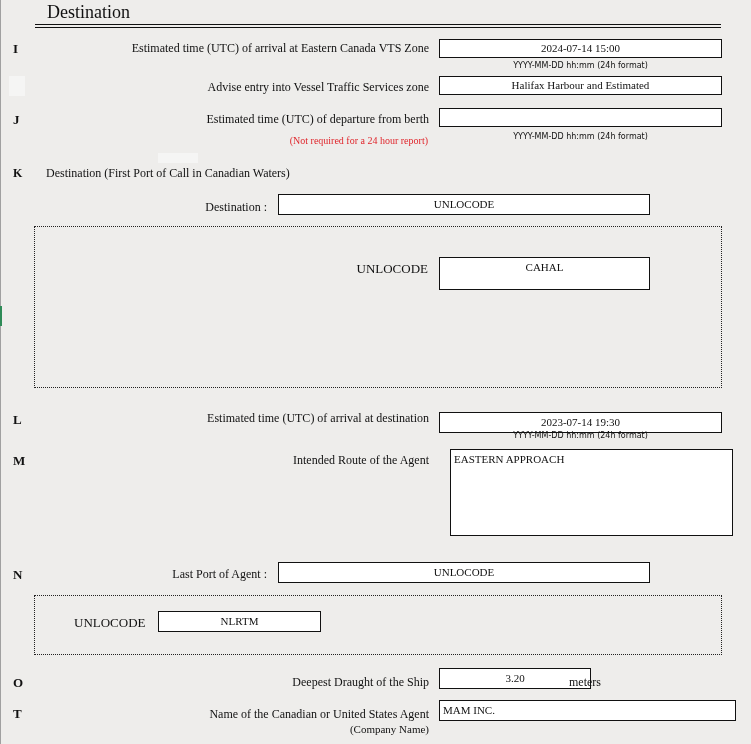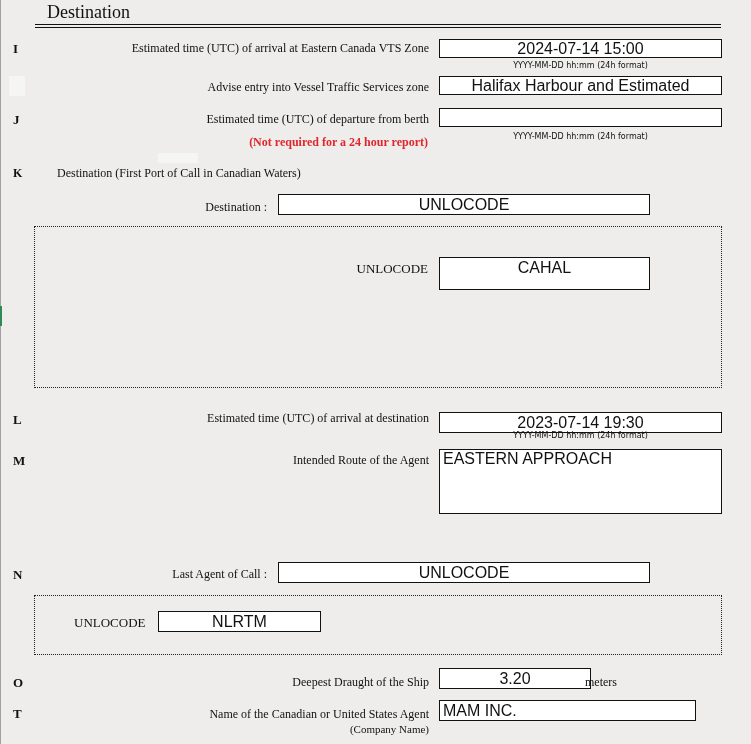--- a/index.html
+++ b/index.html
@@ -12,29 +12,29 @@
   .left-edge { position:absolute; left:0; top:0; width:1px; height:744px; background:#a0a0a0; }
   .left-green { position:absolute; left:0; top:306px; width:2px; height:20px; background:#2e8b57; }
   .abs { position:absolute; }
   .title { left:47px; top:2px; font-size:18px; }
   .rule1 { left:35px; top:24px; width:686px; height:1px; background:#111; }
   .rule2 { left:35px; top:27px; width:686px; height:1px; background:#111; }
   .letter { left:13px; font-size:13px; font-weight:bold; }
   .lbl { font-size:12px; text-align:right; white-space:nowrap; }
   .field {
     position:absolute; background:#fff; border:1px solid #111; box-sizing:border-box;
-    font-family:Liberation Sans, sans-serif; font-size:16px;
+    font-family:Liberation Serif, serif; font-size:11px;
     text-align:center; line-height:17px; height:19px;
   }
   .field.left { text-align:left; padding-left:3px; }
   .hint {
     font-family:"DejaVu Sans","Liberation Sans",sans-serif; font-size:8px;
     text-align:center; width:283px; left:439px;
   }
-  .red { color:#e0262c; font-size:12px;font-weight:bold; }
+  .red { color:#e0262c; font-size:10px; }
   .dotbox { position:absolute; border:1px dotted #222; box-sizing:border-box; }
   .ghost { position:absolute; background:#f5f5f4; }
 </style>
 </head>
 <body>
 
 <div class="left-edge"></div>
 <div class="left-green"></div>
 
 <div class="abs title">Destination</div>
@@ -51,46 +51,46 @@
 <div class="field" style="left:439px;top:76px;width:283px">Halifax Harbour and Estimated</div>
 
 <div class="abs letter" style="top:112px">J</div>
 <div class="abs lbl" style="right:322px;top:112px">Estimated time (UTC) of departure from berth</div>
 <div class="field" style="left:439px;top:108px;width:283px"></div>
 <div class="abs lbl red" style="right:323px;top:135px">(Not required for a 24 hour report)</div>
 <div class="abs hint" style="top:132px">YYYY-MM-DD hh:mm (24h format)</div>
 <div class="ghost" style="left:158px;top:153px;width:40px;height:10px"></div>
 
 <div class="abs letter" style="top:166px;font-size:12px">K</div>
-<div class="abs lbl" style="left:57px;top:166px;text-align:right">Destination (First Port of Call in Canadian Waters)</div>
+<div class="abs lbl" style="left:46px;top:166px;text-align:right">Destination (First Port of Call in Canadian Waters)</div>
 <div class="abs lbl" style="right:484px;top:200px">Destination :</div>
 <div class="field" style="left:278px;top:194px;width:372px;height:21px;line-height:19px">UNLOCODE</div>
 
 <div class="dotbox" style="left:34px;top:226px;width:688px;height:162px"></div>
 <div class="abs lbl" style="right:323px;top:261px;font-size:13px">UNLOCODE</div>
 <div class="field" style="left:439px;top:257px;width:211px;height:33px;line-height:19px">CAHAL</div>
 
 <div class="abs letter" style="top:412px">L</div>
 <div class="abs lbl" style="right:322px;top:411px">Estimated time (UTC) of arrival at destination</div>
 <div class="field" style="left:439px;top:412px;width:283px;height:21px;line-height:19px">2023-07-14 19:30</div>
 <div class="abs hint" style="top:431px">YYYY-MM-DD hh:mm (24h format)</div>
 
 <div class="abs letter" style="top:453px">M</div>
 <div class="abs lbl" style="right:322px;top:453px">Intended Route of the Agent</div>
-<div class="field left" style="left:439px;top:449px;width:283px;height:65px;line-height:18px">EASTERN APPROACH</div>
+<div class="field left" style="left:450px;top:449px;width:283px;height:87px;line-height:18px">EASTERN APPROACH</div>
 
 <div class="abs letter" style="top:567px">N</div>
-<div class="abs lbl" style="right:484px;top:567px">Last Agent of Call :</div>
+<div class="abs lbl" style="right:484px;top:567px">Last Port of Agent :</div>
 <div class="field" style="left:278px;top:562px;width:372px;height:21px;line-height:19px">UNLOCODE</div>
 
 <div class="dotbox" style="left:34px;top:595px;width:688px;height:60px"></div>
 <div class="abs lbl" style="left:74px;top:615px;font-size:13px;text-align:left">UNLOCODE</div>
 <div class="field" style="left:158px;top:611px;width:163px;height:21px;line-height:19px">NLRTM</div>
 
 <div class="abs letter" style="top:675px">O</div>
 <div class="abs lbl" style="right:322px;top:675px">Deepest Draught of the Ship</div>
 <div class="field" style="left:439px;top:668px;width:152px;height:21px;line-height:19px">3.20</div>
-<div class="abs lbl" style="left:585px;top:675px;text-align:center">meters</div>
+<div class="abs lbl" style="left:569px;top:675px;text-align:center">meters</div>
 
 <div class="abs letter" style="top:706px">T</div>
 <div class="abs lbl" style="right:322px;top:707px">Name of the Canadian or United States Agent</div>
 <div class="abs lbl" style="right:322px;top:723px;font-size:11px">(Company Name)</div>
-<div class="field left" style="left:439px;top:700px;width:257px;height:21px;line-height:19px">MAM INC.</div>
+<div class="field left" style="left:439px;top:700px;width:297px;height:21px;line-height:19px">MAM INC.</div>
 
 </body></html>

